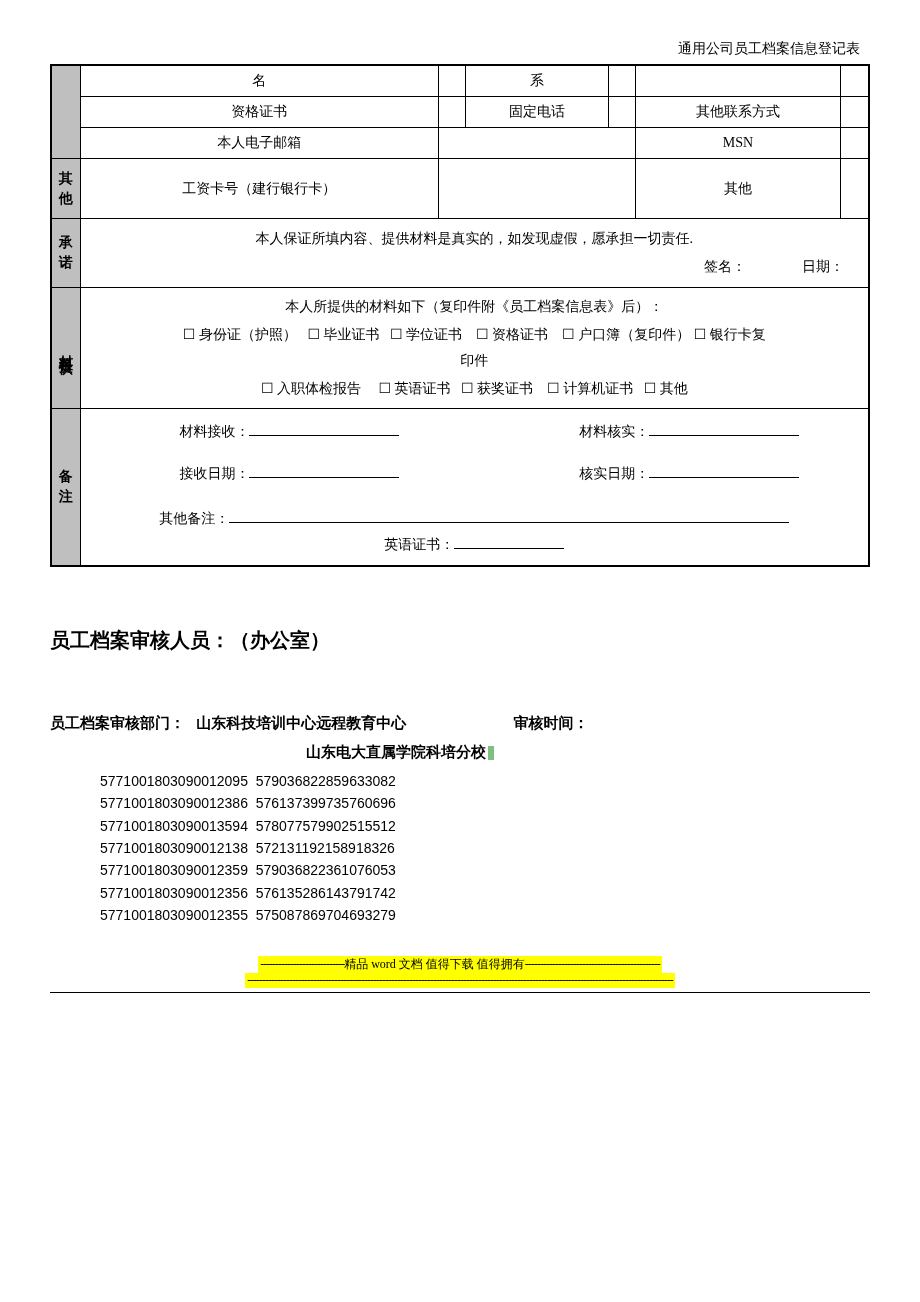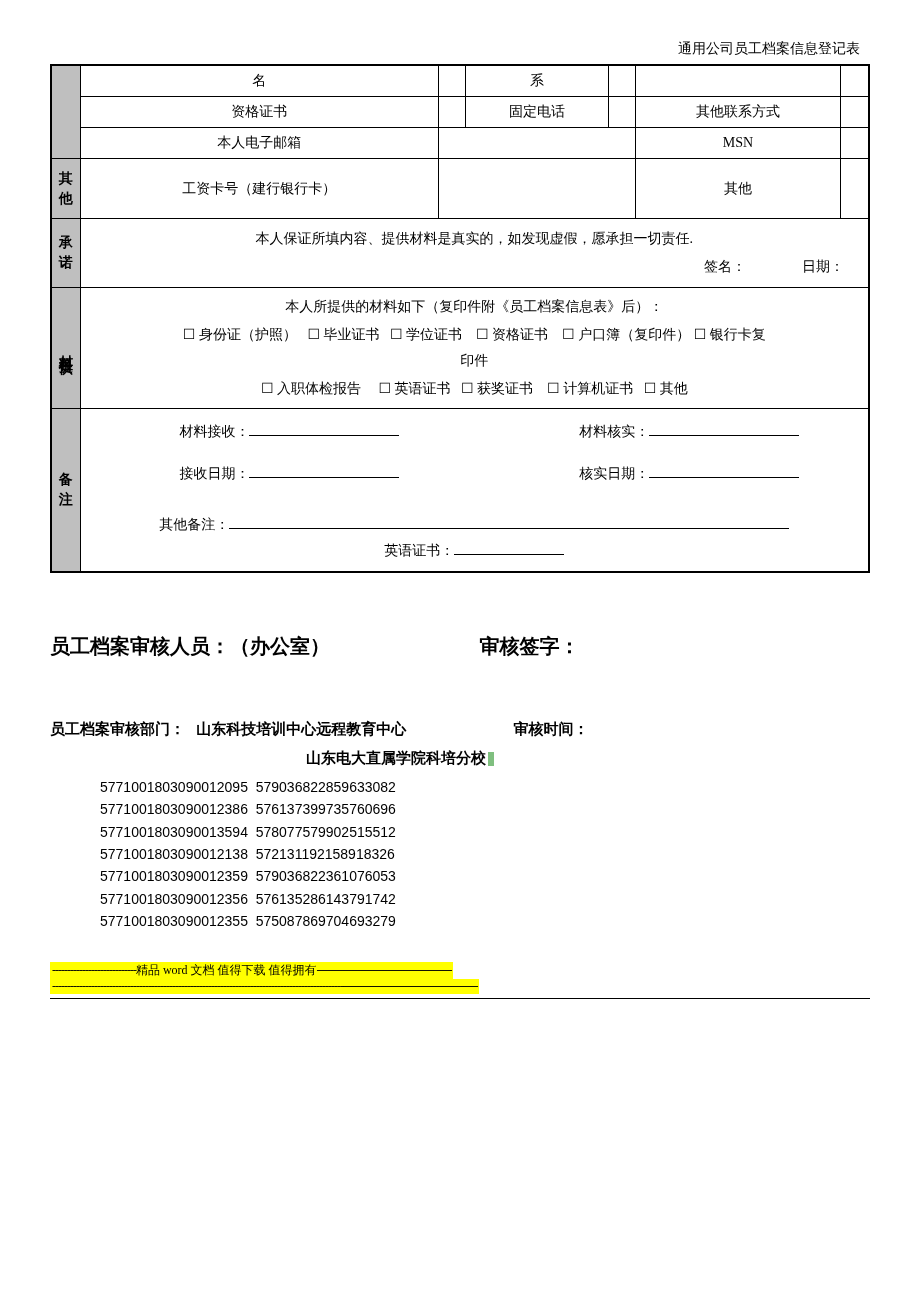--- a/index.html
+++ b/index.html
@@ -124,21 +124,21 @@
     }
     .numbers-block {
       margin-top: 8px;
       font-family: Arial, sans-serif;
       font-size: 14px;
       line-height: 1.6;
       padding-left: 50px;
     }
     .footer-banner {
       margin-top: 30px;
-      text-align: left;
+      text-align: center;
       font-size: 12px;
     }
     .footer-banner .yellow-line {
       background: #ffff00;
       display: inline-block;
       padding: 0 2px;
     }
     .footer-banner .dashes { letter-spacing: -1px; }
     .page-bottom-line {
       border-top: 1.5px solid #000;
@@ -228,32 +228,31 @@
         </div>
       </div>
       <div class="row2">
         <div style="padding-left:30px;">
           <span>接收日期：</span><span class="underline"></span>
         </div>
         <div style="padding-left:50px;">
           <span>核实日期：</span><span class="underline"></span>
         </div>
       </div>
-      <div style="margin-top:21px; line-height:1.9;">
+      <div style="margin-top:15px; line-height:1.9;">
         <span>其他备注：</span><span class="underline-long"></span><br>
         <span>英语证书：</span><span class="underline-mid"></span>
       </div>
     </td>
   </tr>
 </tbody>
   </table>
 
 <div class="section-below">
   <div>员工档案审核人员：（办公室）</div>
-  <div>审核签字：</div>
 </div>
 
 <div class="section-below2">
   <div class="line1">
     <div>
       <span>员工档案审核部门：</span>&nbsp;&nbsp;
       <span>山东科技培训中心远程教育中心</span>
     </div>
     <div>审核时间：</div>
   </div>

